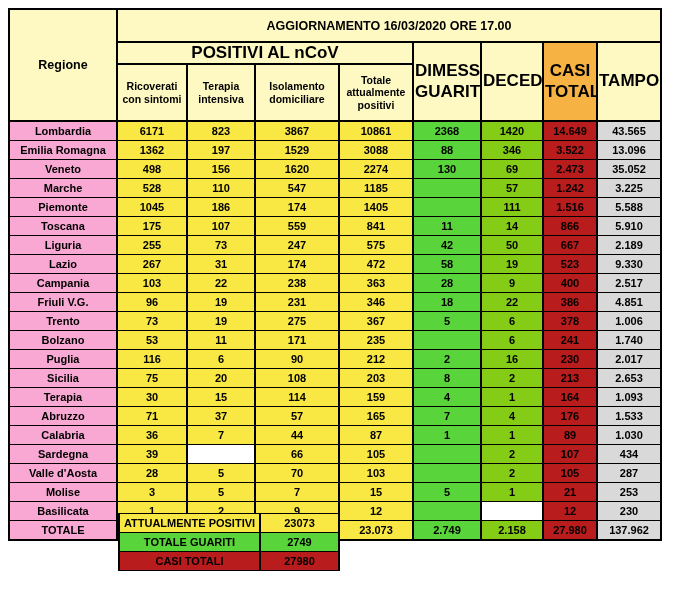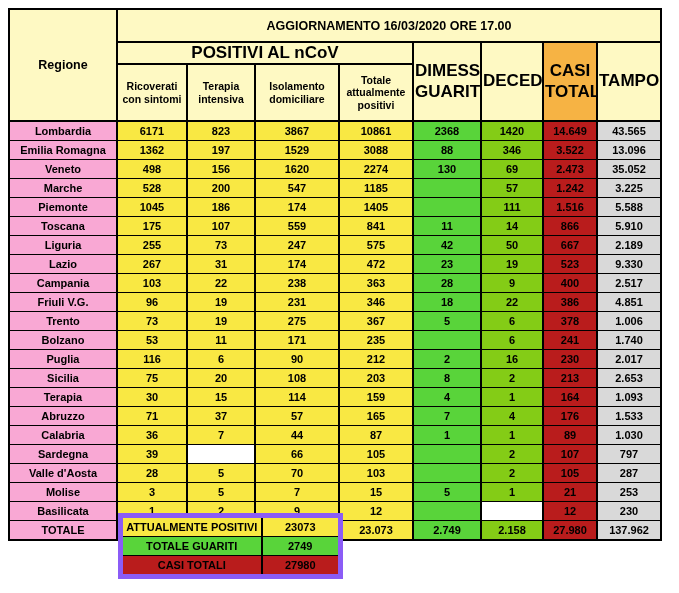--- a/index.html
+++ b/index.html
@@ -20,21 +20,21 @@
   .gray{background:#fef9c3;}
   .yellow{background:#f9e843;}
   .green{background:#59d43a;}
   .red{background:#84cc16;}
   .orange{background:#b91c1c;}
   .orangehead{background:#f6b344;}
   .graycell{background:#d9d9d9;}
   .white{background:#ffffff;}
   .total-row td{font-size:11.5px;margin-left:46px;}
   
-  .summary{position:absolute;left:118px;top:513px;width:220px;border:5px solid #8b5cf6;}
+  .summary{position:absolute;left:118px;top:513px;width:220px;border:1px solid #8b5cf6;}
   .summary td{border:1px solid #000;border-left-width:2px;border-right-width:2px;
               height:18px;text-align:center;font-size:11px;padding:0 2px;}
 </style>
 </head>
 <body>
 
 <div class="canvas">
 
   <table class="main">
     <colgroup>
@@ -97,21 +97,21 @@
           <td class="yellow">1620</td>
           <td class="yellow">2274</td>
           <td class="green">130</td>
           <td class="red">69</td>
           <td class="orange">2.473</td>
           <td class="graycell">35.052</td>
         </tr>
         <tr>
           <td class="region">Marche</td>
           <td class="yellow">528</td>
-          <td class="yellow">200</td>
+          <td class="yellow">110</td>
           <td class="yellow">547</td>
           <td class="yellow">1185</td>
           <td class="green"></td>
           <td class="red">57</td>
           <td class="orange">1.242</td>
           <td class="graycell">3.225</td>
         </tr>
         <tr>
           <td class="region">Piemonte</td>
           <td class="yellow">1045</td>
@@ -144,21 +144,21 @@
           <td class="red">50</td>
           <td class="orange">667</td>
           <td class="graycell">2.189</td>
         </tr>
         <tr>
           <td class="region">Lazio</td>
           <td class="yellow">267</td>
           <td class="yellow">31</td>
           <td class="yellow">174</td>
           <td class="yellow">472</td>
-          <td class="green">23</td>
+          <td class="green">58</td>
           <td class="red">19</td>
           <td class="orange">523</td>
           <td class="graycell">9.330</td>
         </tr>
         <tr>
           <td class="region">Campania</td>
           <td class="yellow">103</td>
           <td class="yellow">22</td>
           <td class="yellow">238</td>
           <td class="yellow">363</td>
@@ -257,21 +257,21 @@
         </tr>
         <tr>
           <td class="region">Sardegna</td>
           <td class="yellow">39</td>
           <td class="white"></td>
           <td class="yellow">66</td>
           <td class="yellow">105</td>
           <td class="green"></td>
           <td class="red">2</td>
           <td class="orange">107</td>
-          <td class="graycell">797</td>
+          <td class="graycell">434</td>
         </tr>
         <tr>
           <td class="region">Valle d'Aosta</td>
           <td class="yellow">28</td>
           <td class="yellow">5</td>
           <td class="yellow">70</td>
           <td class="yellow">103</td>
           <td class="green"></td>
           <td class="red">2</td>
           <td class="orange">105</td>

